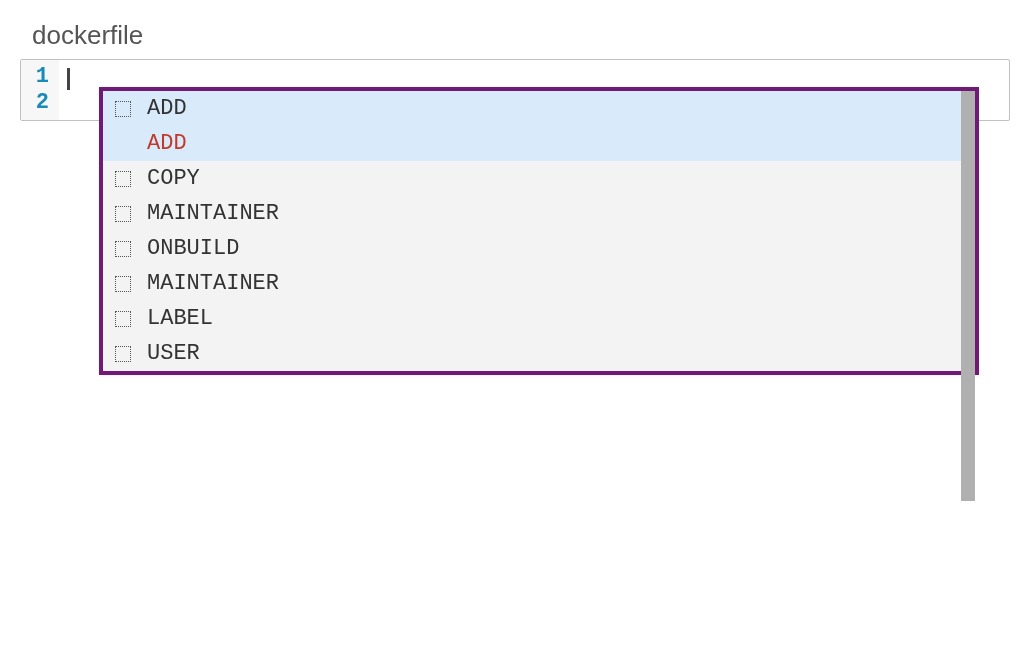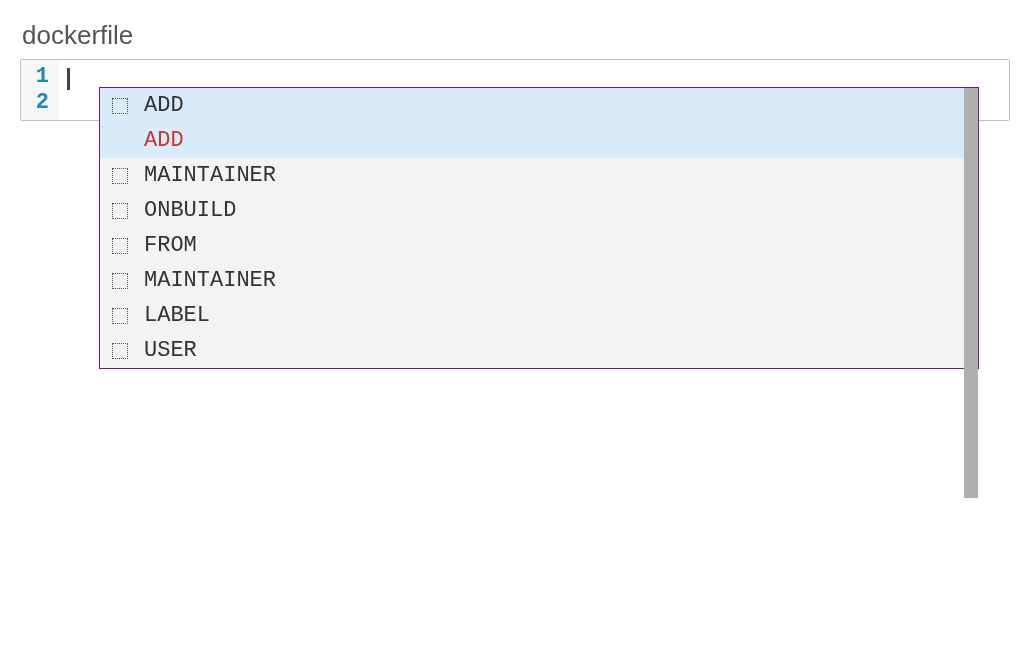--- a/index.html
+++ b/index.html
@@ -12,21 +12,21 @@
       background: #ffffff;
       padding: 20px;
       width: 1030px;
       height: 646px;
     }
     .filename {
       font-size: 26px;
       color: #555;
       font-weight: 300;
       margin-bottom: 8px;
-      margin-left: 2px;
+      margin-left: 12px;
     }
     .editor-container {
       position: relative;
     }
     .editor {
       display: flex;
       border: 1.5px solid #c0c0c0;
       border-radius: 2px;
       background: #fff;
       min-height: 30px;
@@ -65,21 +65,21 @@
       vertical-align: middle;
       margin-left: 2px;
       margin-top: 2px;
     }
     .autocomplete {
       position: absolute;
       left: 79px;
       top: 28px;
       width: 880px;
       background: #f3f3f3;
-      border: 1px solid #701a75;
+      border: 4px solid #701a75;
       box-shadow: 0 1px 3px rgba(0,0,0,0.05);
     }
     .ac-item {
       display: flex;
       align-items: center;
       padding: 6px 8px;
       height: 35px;
       cursor: pointer;
       font-family: "SFMono-Regular", Consolas, "Liberation Mono", Menlo, monospace;
       font-size: 22px;
@@ -139,29 +139,29 @@
 
   <div class="autocomplete">
     <div class="ac-item selected">
       <span class="ac-icon"></span>
       <span class="ac-label">ADD</span>
     </div>
     <div class="ac-detail-row">ADD</div>
 
     <div class="ac-item">
       <span class="ac-icon"></span>
+      <span class="ac-label">COPY</span>
+    </div>
+    <div class="ac-item">
+      <span class="ac-icon"></span>
       <span class="ac-label">MAINTAINER</span>
     </div>
     <div class="ac-item">
       <span class="ac-icon"></span>
       <span class="ac-label">ONBUILD</span>
-    </div>
-    <div class="ac-item">
-      <span class="ac-icon"></span>
-      <span class="ac-label">FROM</span>
     </div>
     <div class="ac-item">
       <span class="ac-icon"></span>
       <span class="ac-label">MAINTAINER</span>
     </div>
     <div class="ac-item">
       <span class="ac-icon"></span>
       <span class="ac-label">LABEL</span>
     </div>
     <div class="ac-item">

